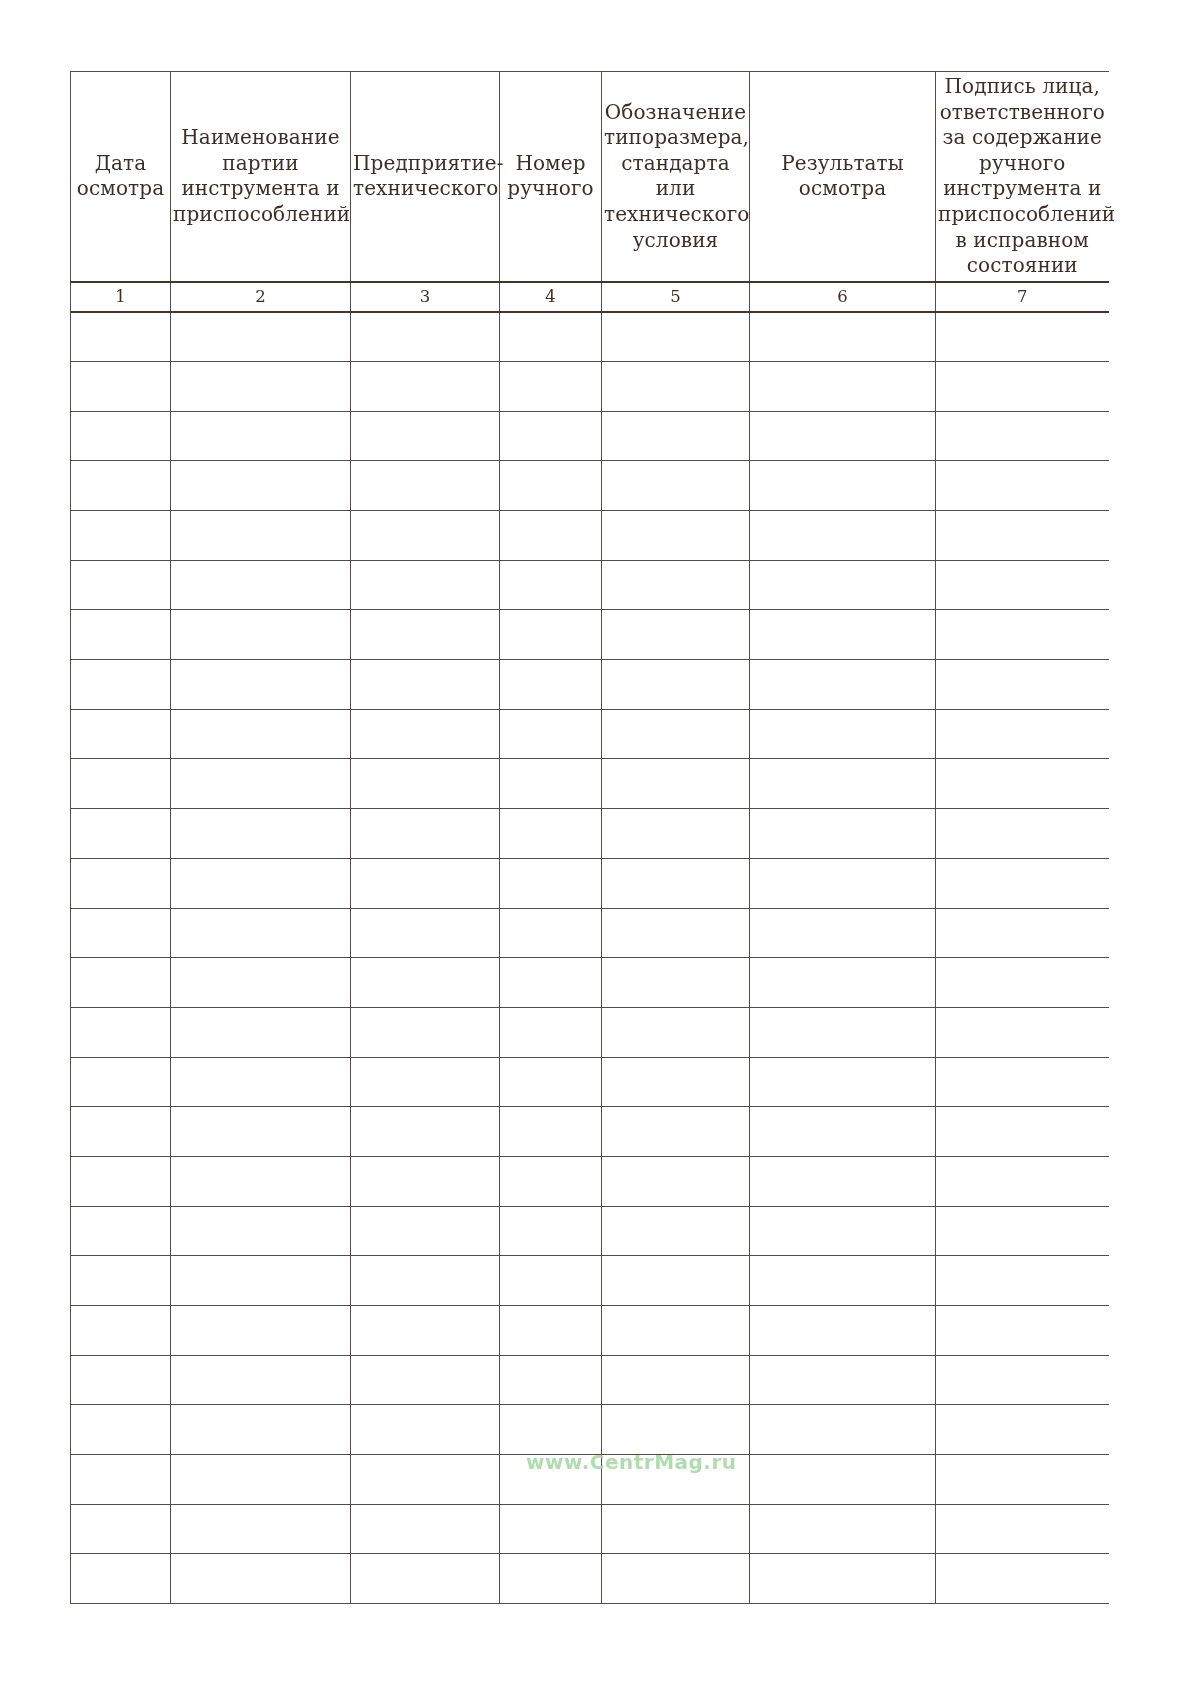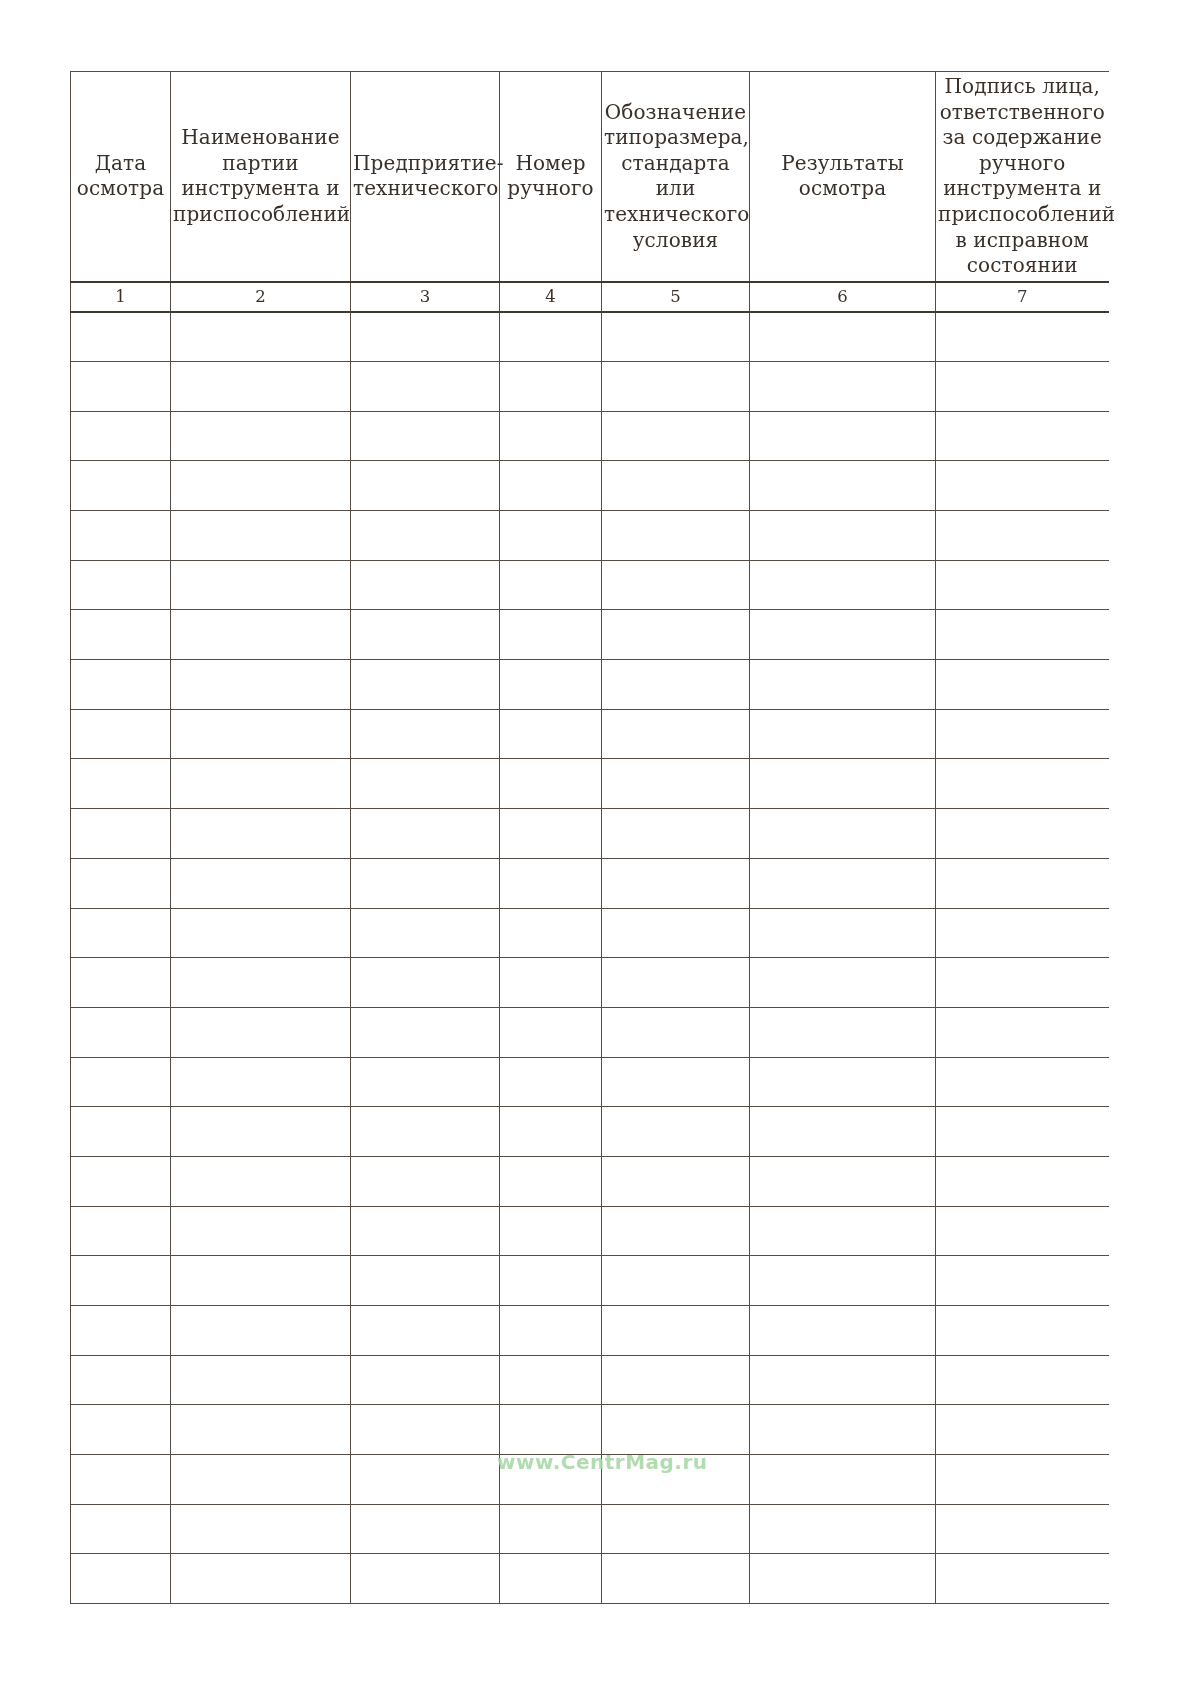--- a/index.html
+++ b/index.html
@@ -53,21 +53,21 @@
     font-size:16.5px;
     border-top:2.4px solid var(--thick);
     border-bottom:2.4px solid var(--thick);
     color:var(--ink);
   }
   tbody tr.data-row td{
     height:49.7px;
   }
   .watermark{
     position:absolute;
-    left:497px;
+    left:526px;
     top:1450px;
     width:208px;
     text-align:center;
     font-family:"DejaVu Sans","Liberation Sans",sans-serif;
     font-weight:bold;
     font-size:20px;
     letter-spacing:0.5px;
     color:#a6d8a4;
     opacity:0.88;
     z-index:5;

